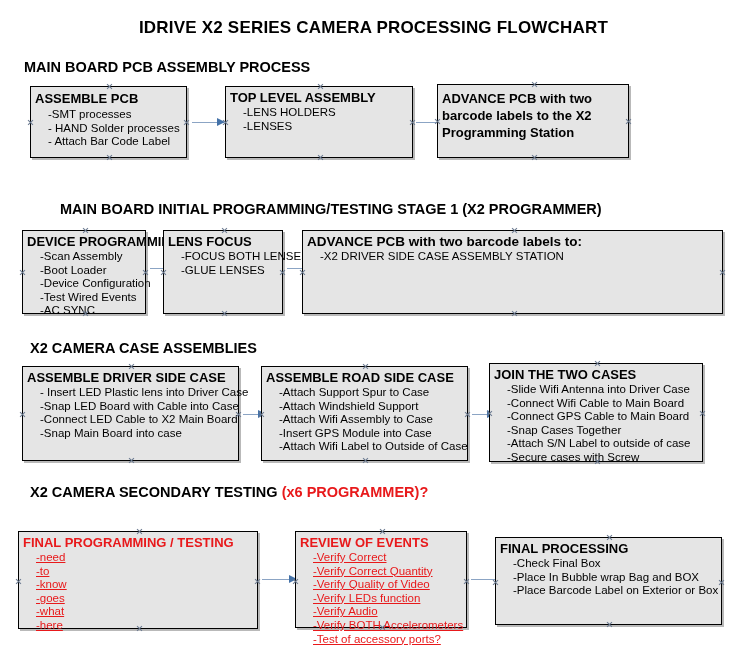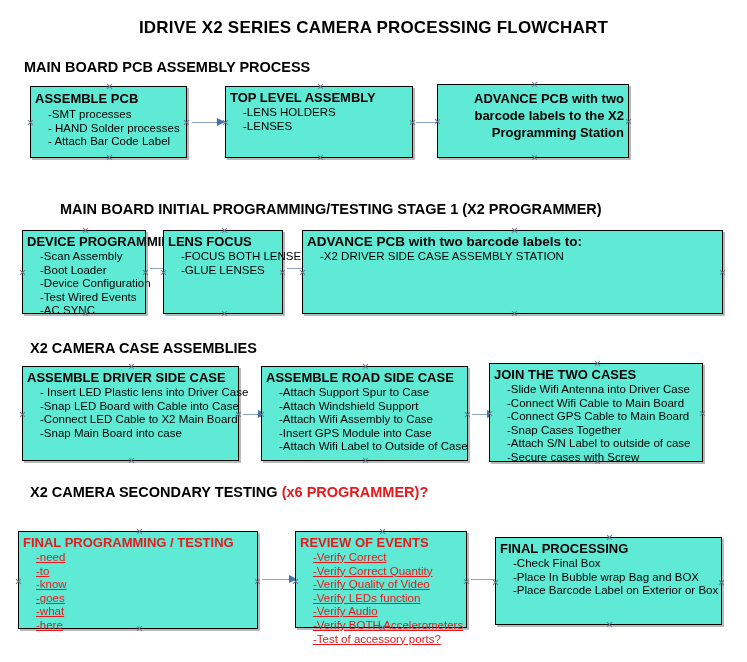--- a/index.html
+++ b/index.html
@@ -27,21 +27,21 @@
     position:absolute;
     font-size:14.5px;
     font-weight:bold;
     color:#000000;
     white-space:nowrap;
   }
   .section-head .red{color:#e8191b;}
 
   .node{
     position:absolute;
-    background:#5eead4;
+    background:#e5e5e5;
     border:1px solid #000000;
     box-sizing:border-box;
     box-shadow:2px 2px 0 rgba(128,128,128,.55);
     overflow:visible;
   }
   .node .hd{
     font-weight:bold;
     font-size:13px;
     color:#000000;
     line-height:15px;
@@ -116,21 +116,21 @@
     <span class="hx" style="left:91px;bottom:-4px;"></span>
     <span class="hx" style="left:-4px;top:32px;"></span>
     <span class="hx" style="right:-4px;top:32px;"></span>
   </div>
 
   <div class="conn" style="left:416px;top:122px;width:28px;">
       <span class="head"></span>
     </div>
 
   <div class="node wrapbody" style="left:437px;top:84px;width:192px;height:74px;">
-    <div class="hd" style="padding-top:5px;text-align:right;">ADVANCE PCB with two barcode labels to the  X2 Programming Station</div>
+    <div class="hd" style="padding-top:5px;">ADVANCE PCB with two barcode labels to the  X2 Programming Station</div>
     <span class="hx" style="left:93px;top:-4px;"></span>
     <span class="hx" style="left:93px;bottom:-4px;"></span>
     <span class="hx" style="left:-4px;top:33px;"></span>
     <span class="hx" style="right:-4px;top:33px;"></span>
   </div>
 
   <div class="section-head" style="left:21px;top:201px;margin-left:39px;">
     <span>MAIN BOARD INITIAL PROGRAMMING/TESTING STAGE 1 (X2 PROGRAMMER)</span>
   </div>
 

